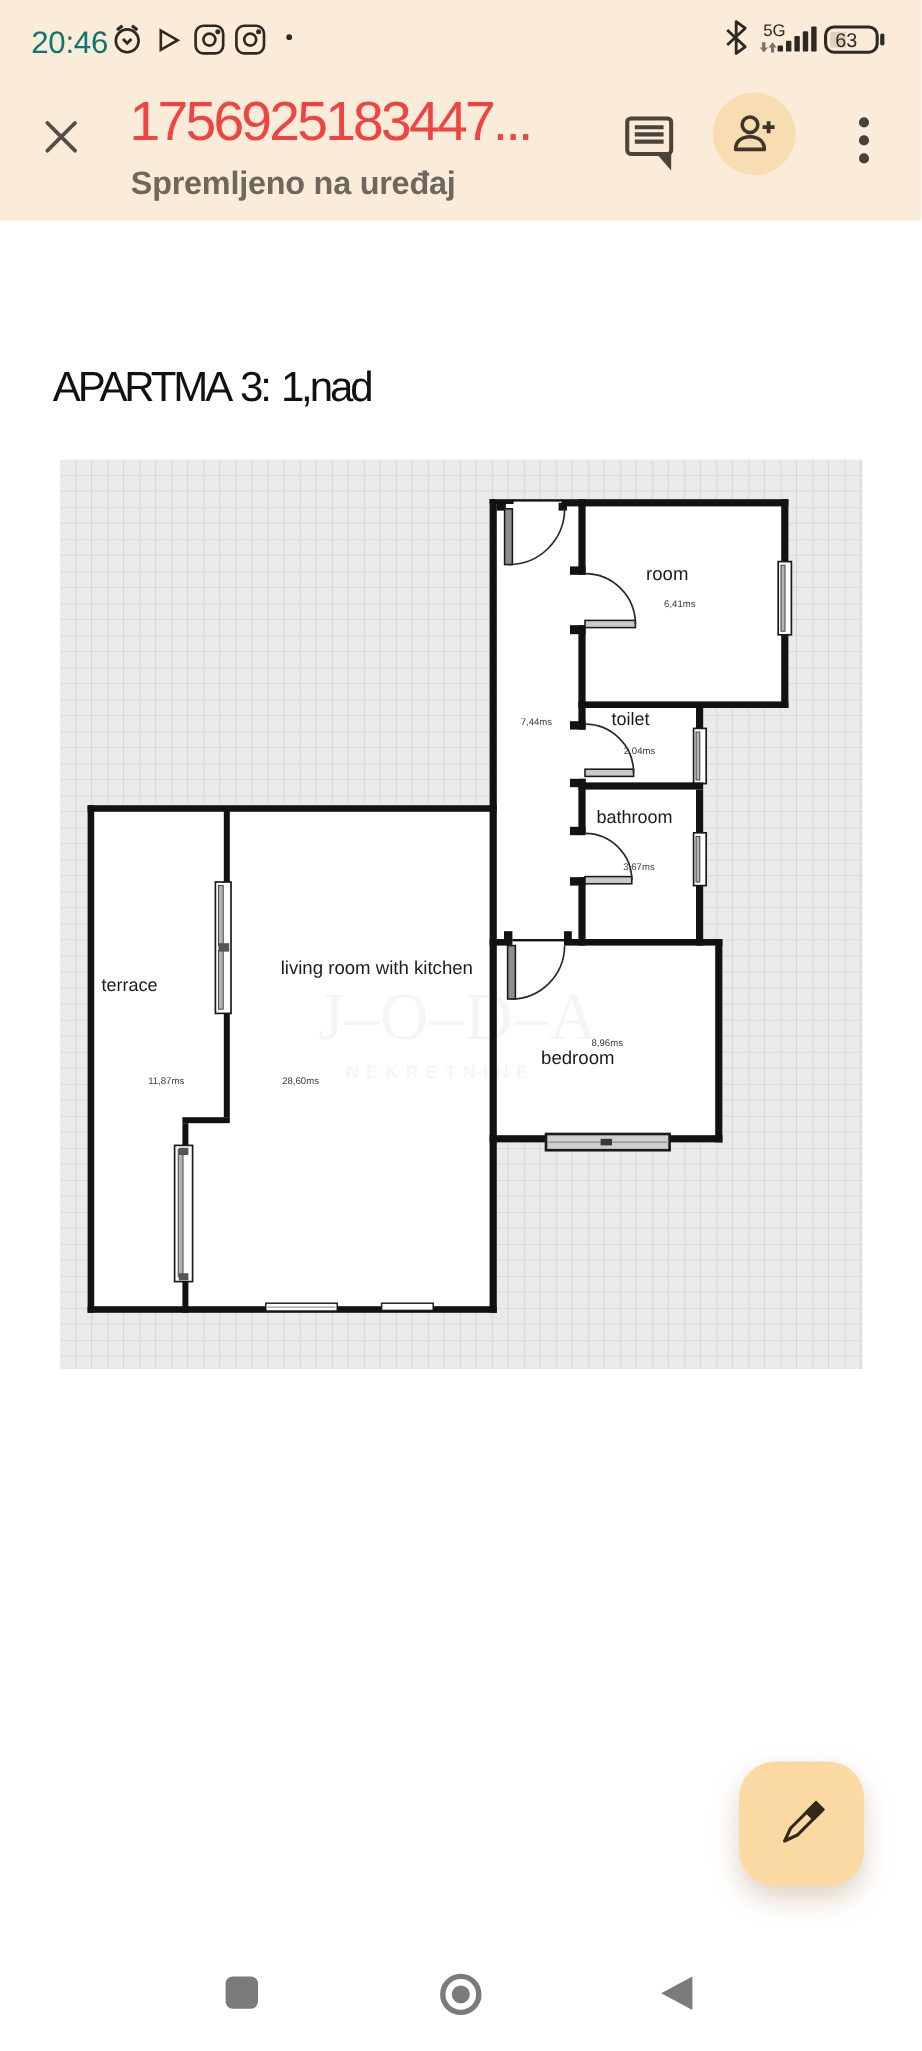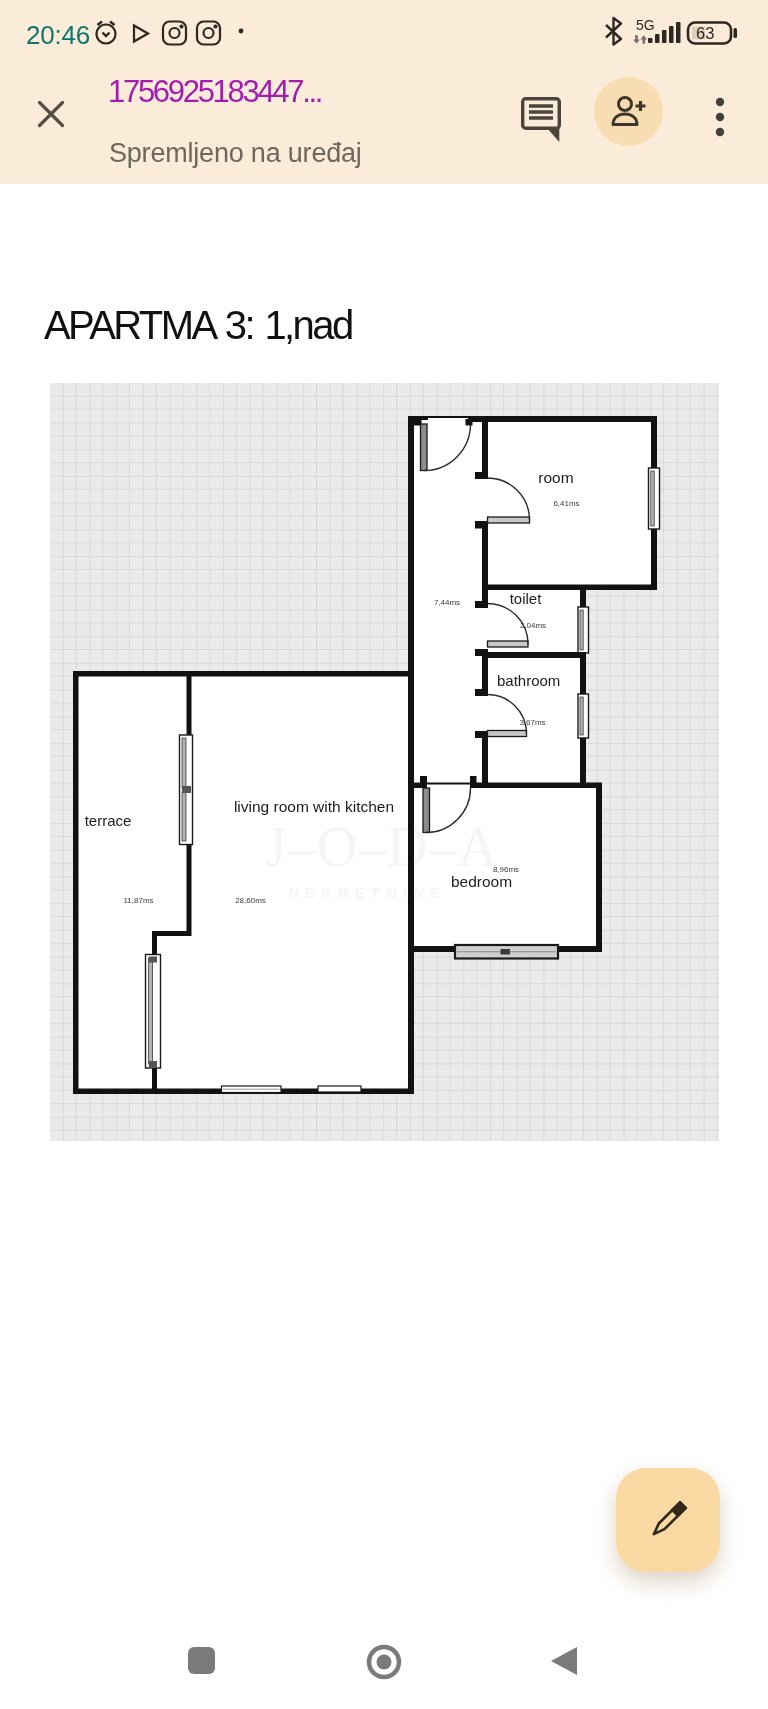--- a/index.html
+++ b/index.html
@@ -43,23 +43,23 @@
   <rect x="88" y="8.5" width="43" height="21" rx="7" fill="none" stroke="#2d2822" stroke-width="2.6"></rect>
   <rect x="92" y="12.5" width="13" height="13" fill="#ddd0be"></rect>
   <text x="96" y="25" font-size="16.5" fill="#2d2822">63</text>
   <rect x="133.5" y="14" width="3.5" height="10" rx="1.5" fill="#2d2822"></rect>
 </svg>
 
 <svg class="abs" style="left:36px;top:99px;" width="30" height="30" viewBox="0 0 30 30">
   <path d="M3.5 3.5 L26.5 26.5 M26.5 3.5 L3.5 26.5" stroke="#544e46" stroke-width="3.2" stroke-linecap="round"></path>
 </svg>
 
-<div class="abs" style="left:108px;top:74px;font-size:31px;color:#a21caf;letter-spacing:-2.3px;">1756925183447...</div>
-
-<div class="abs" style="left:109px;top:138px;font-size:27px;color:#6e675d;letter-spacing:-0.2px;">Spremljeno na uređaj</div>
+<div class="abs" style="left:108px;top:74px;font-size:46px;color:#ef4444;letter-spacing:-2.3px;">1756925183447...</div>
+
+<div class="abs" style="left:109px;top:138px;font-size:27px;color:#6e675d;letter-spacing:-0.2px;font-weight:bold;">Spremljeno na uređaj</div>
 
 <svg class="abs" style="left:519px;top:95px;" width="44" height="52" viewBox="0 0 44 52">
   <rect x="3.7" y="3.7" width="36.6" height="29.6" rx="3" fill="none" stroke="#4a443a" stroke-width="3.4"></rect>
   <path d="M28 33 L40.3 33 L40.3 47 Z" fill="#4a443a"></path>
   <path d="M10 11 h24 M10 17 h24 M10 23 h24" stroke="#4a443a" stroke-width="3.4"></path>
 </svg>
 
 <div class="abs" style="left:594px;top:77px;width:69px;height:69px;border-radius:50%;background:#f8ddb2;"></div>
 
 <svg class="abs" style="left:609px;top:94px;" width="40" height="36" viewBox="0 0 40 36">
@@ -71,21 +71,21 @@
 </svg>
 
 <svg class="abs" style="left:712px;top:94px;" width="16" height="48" viewBox="0 0 16 48">
   <g fill="#45403a">
     <circle cx="8" cy="8" r="4.2"></circle>
       <circle cx="8" cy="23" r="4.2"></circle>
       <circle cx="8" cy="38" r="4.2"></circle>
   </g>
 </svg>
 
-<div class="abs" style="left:44px;top:303px;font-size:40px;color:#111;letter-spacing:-2.6px;word-spacing:3px;">APARTMA 3: 1,nad</div>
+<div class="abs" style="left:44px;top:303px;font-size:35px;color:#111;letter-spacing:-2.6px;word-spacing:3px;">APARTMA 3: 1,nad</div>
 
 <div id="planhost" class="abs" style="left:50px;top:383px;width:669px;height:758px;"><svg width="669" height="758" viewBox="0 0 669 758">
 <defs>
 <pattern id="grid" width="26.7" height="26.7" patternUnits="userSpaceOnUse">
   <rect width="26.7" height="26.7" fill="#eaeaea"></rect>
   <path d="M13.35 0 V26.7 M0 13.35 H26.7" stroke="#dadada" stroke-width="1"></path>
   <path d="M26.7 0 V26.7 M0 26.7 H26.7" stroke="#c9c9c9" stroke-width="1"></path>
 </pattern>
 </defs>
 

